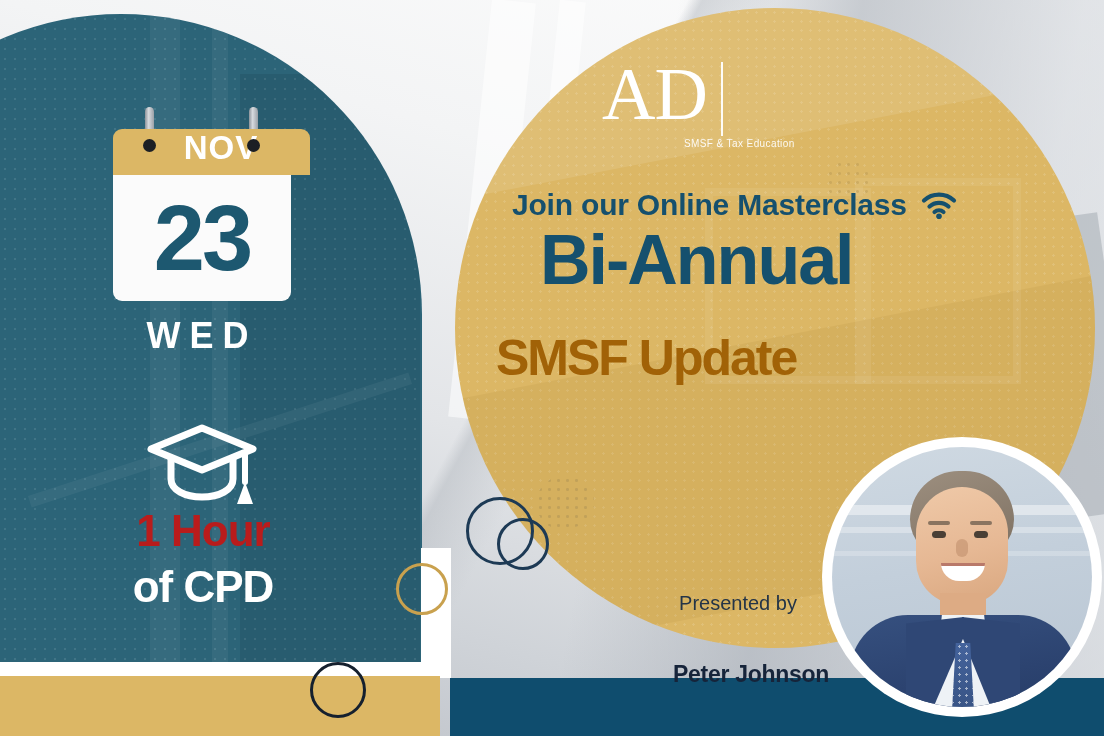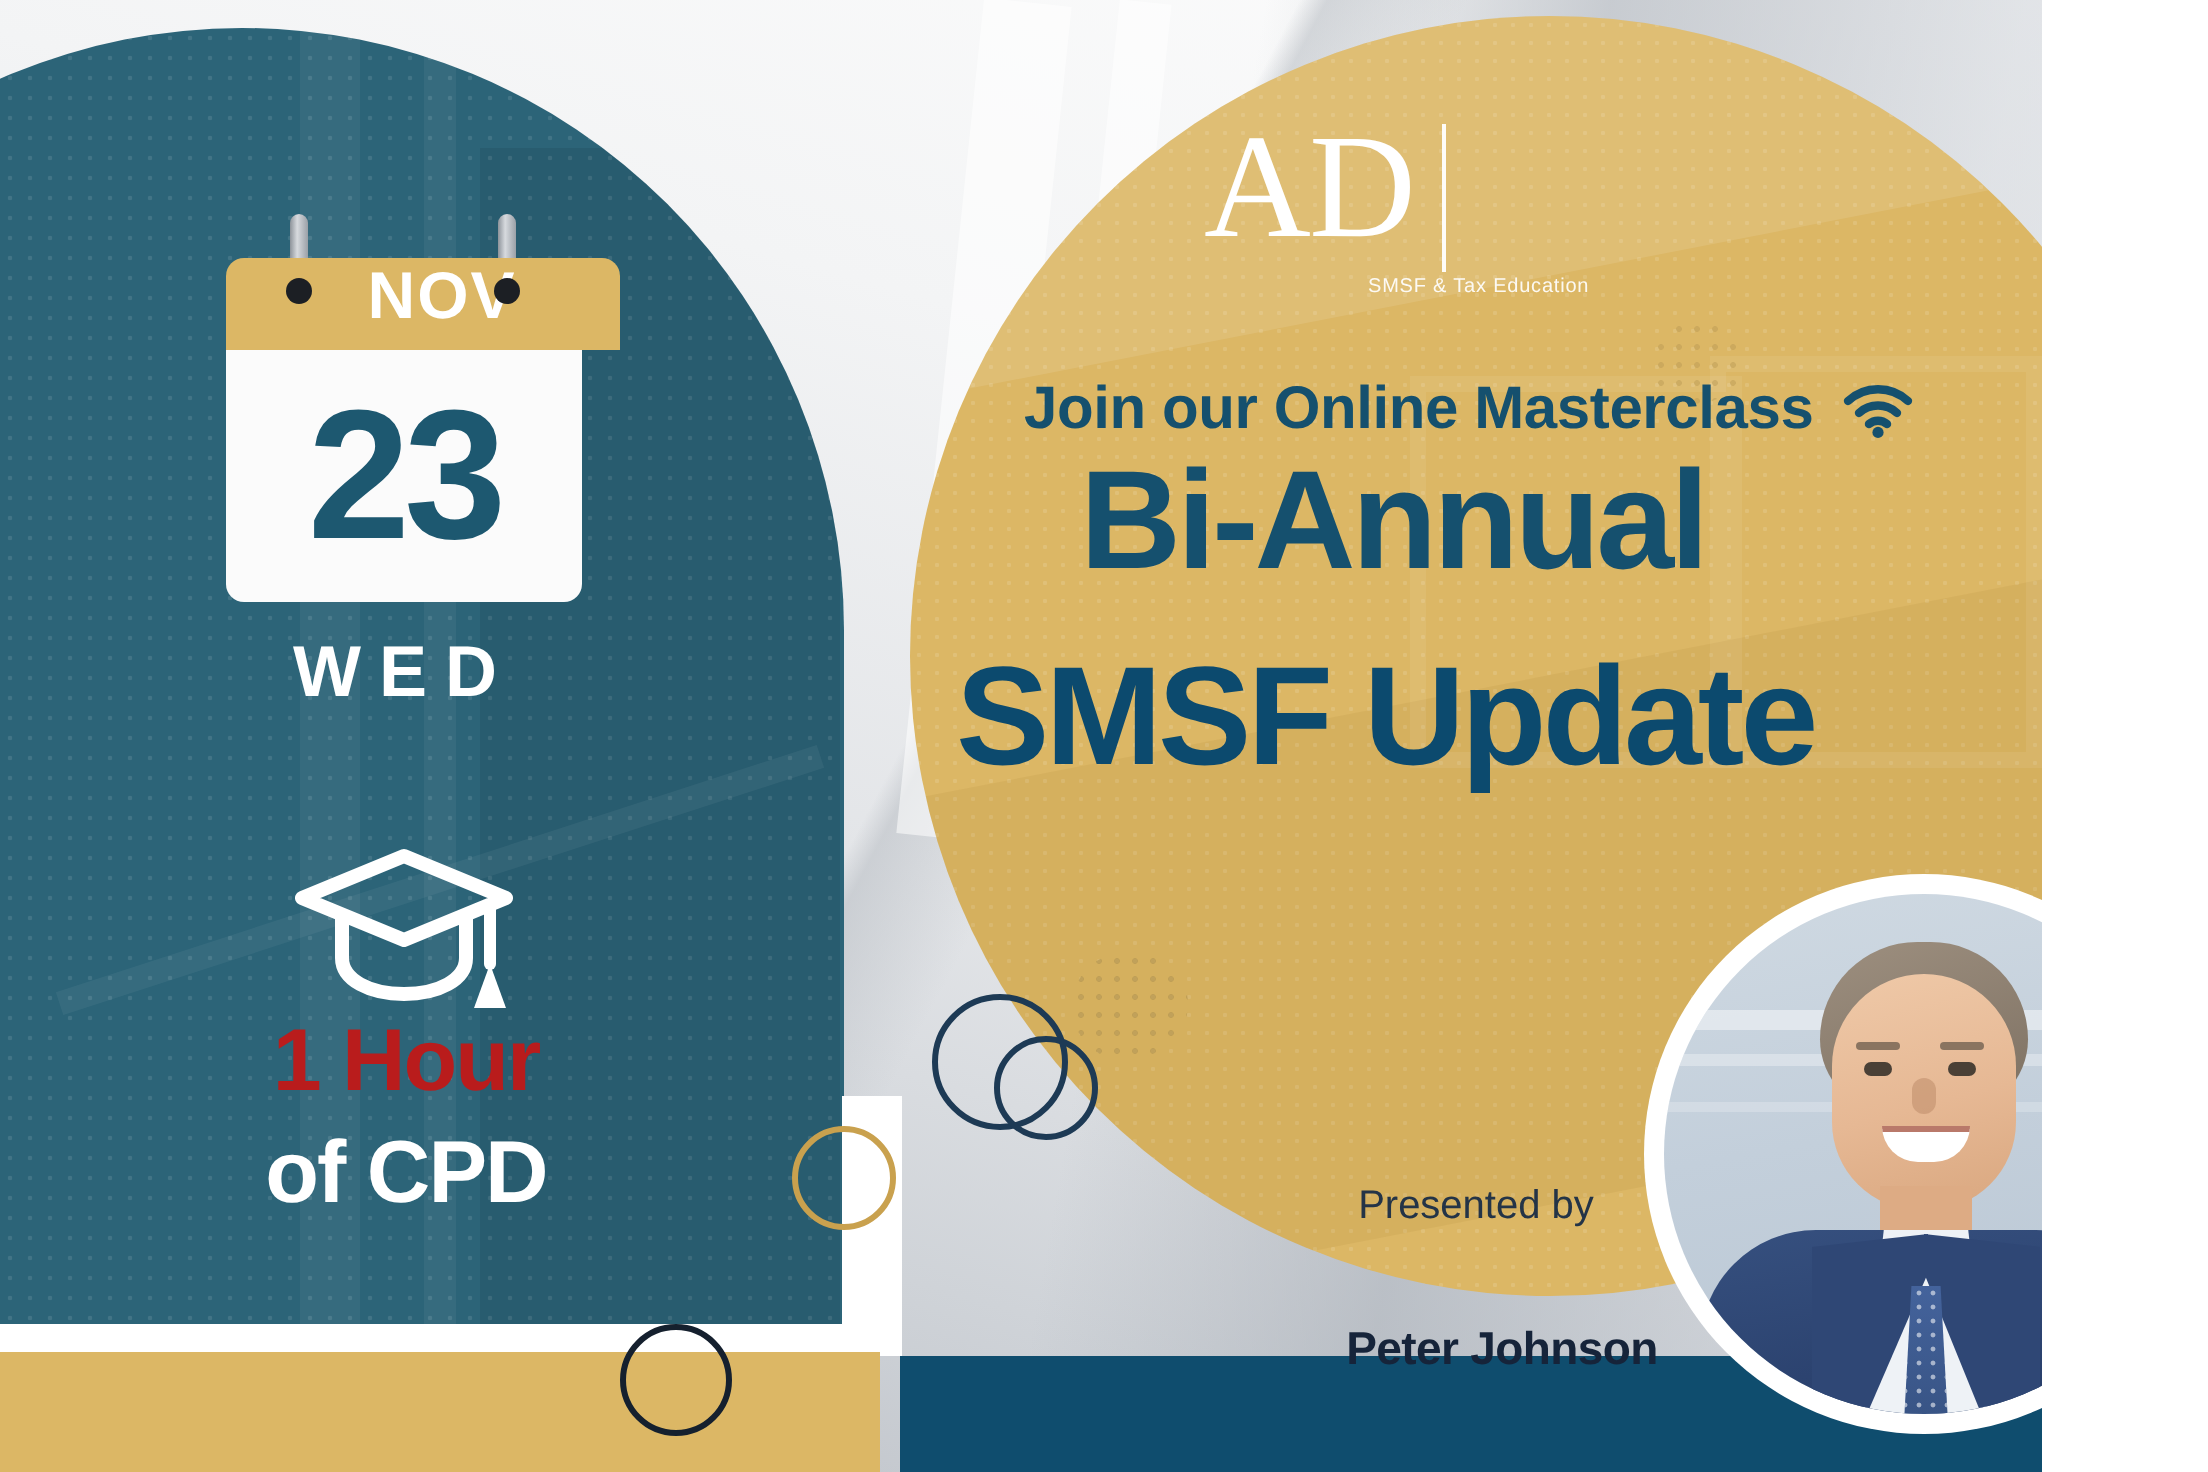--- a/index.html
+++ b/index.html
@@ -1,20 +1,20 @@
 <!DOCTYPE html>
 <html><head>
 <meta charset="utf-8">
 <style>
   html,body{margin:0;padding:0;background:#ffffff;}
   body{font-family:"Liberation Sans",sans-serif;}
 
   #canvas{
     position:relative;
-    width:1021px;height:736px;
+    width:1104px;height:736px;
     overflow:hidden;
     background:#ffffff;
   }
 
   
   .photo-bg{
     position:absolute;inset:0;
     background:
       linear-gradient(118deg, rgba(255,255,255,0) 0%, rgba(255,255,255,0) 46%, rgba(185,190,196,0.55) 47%, rgba(255,255,255,0) 52%),
       linear-gradient(100deg, rgba(255,255,255,0) 55%, rgba(172,178,186,0.65) 70%, rgba(198,203,210,0.5) 88%, rgba(214,218,223,0.6) 100%),
@@ -124,22 +124,22 @@
     position:absolute;left:512px;top:188px;width:520px;
     font-size:30px;font-weight:700;color:#15506e;letter-spacing:-.2px;
     display:flex;align-items:center;gap:14px;
   }
   .wifi{width:36px;height:28px;flex:0 0 auto;}
   .headline-1{
     position:absolute;left:540px;top:222px;width:520px;
     font-size:70px;font-weight:700;color:#15506e;letter-spacing:-2px;line-height:76px;
   }
   .headline-2{
-    position:absolute;left:478px;top:320px;width:600px;
-    font-size:70px;font-weight:700;color:#0c4a6e;letter-spacing:-2px;line-height:76px;
+    position:absolute;left:496px;top:320px;width:600px;
+    font-size:50px;font-weight:700;color:#a16207;letter-spacing:-2px;line-height:76px;
   }
 
   
   .pres-label{
     position:absolute;left:628px;top:592px;width:220px;text-align:center;
     font-size:20px;color:#243447;font-weight:400;
   }
   .pres-name{
     position:absolute;left:641px;top:622px;width:220px;text-align:center;
     font-size:23px;color:#16243a;font-weight:700;letter-spacing:-.3px;margin-top:39px;

